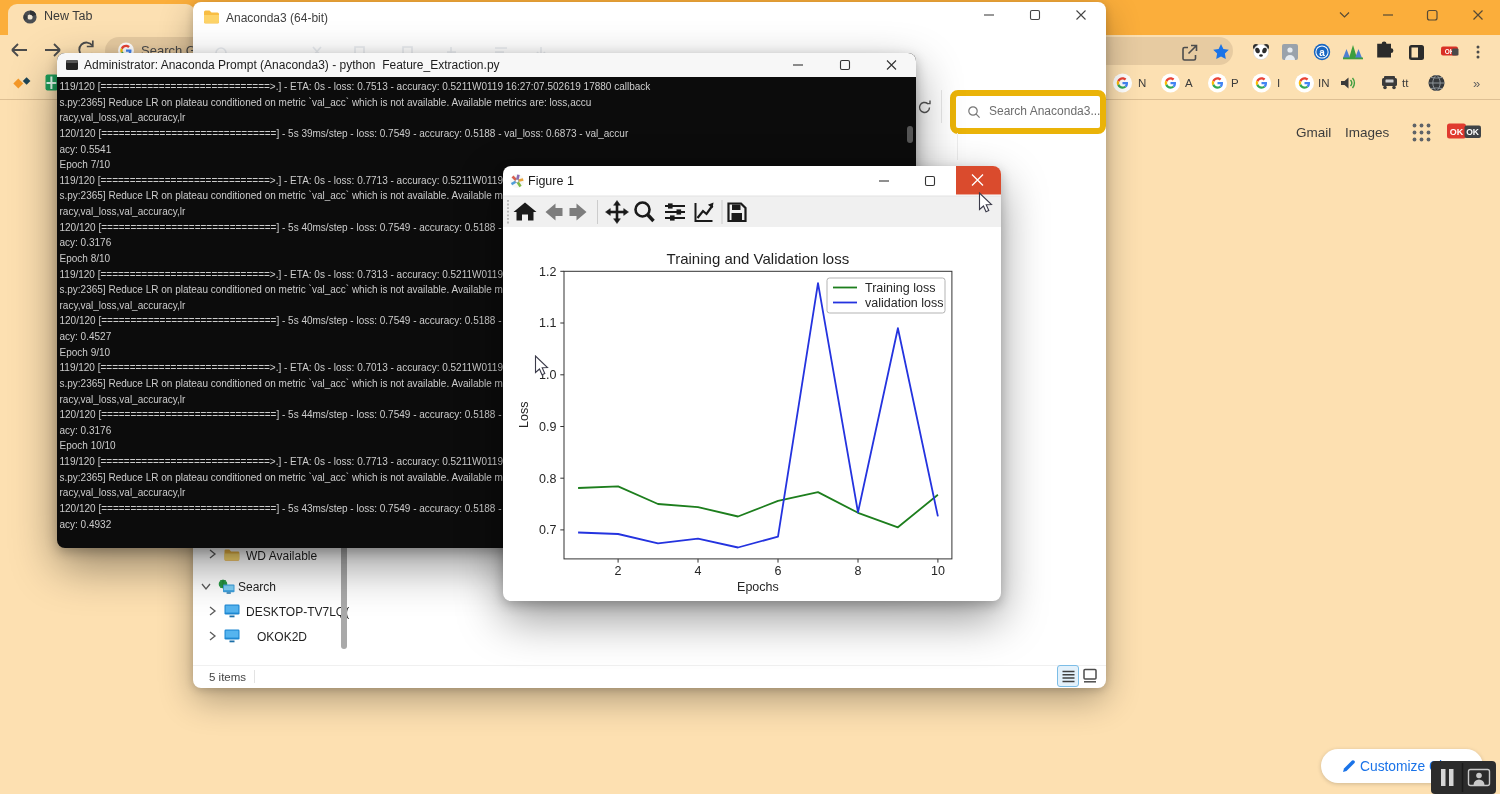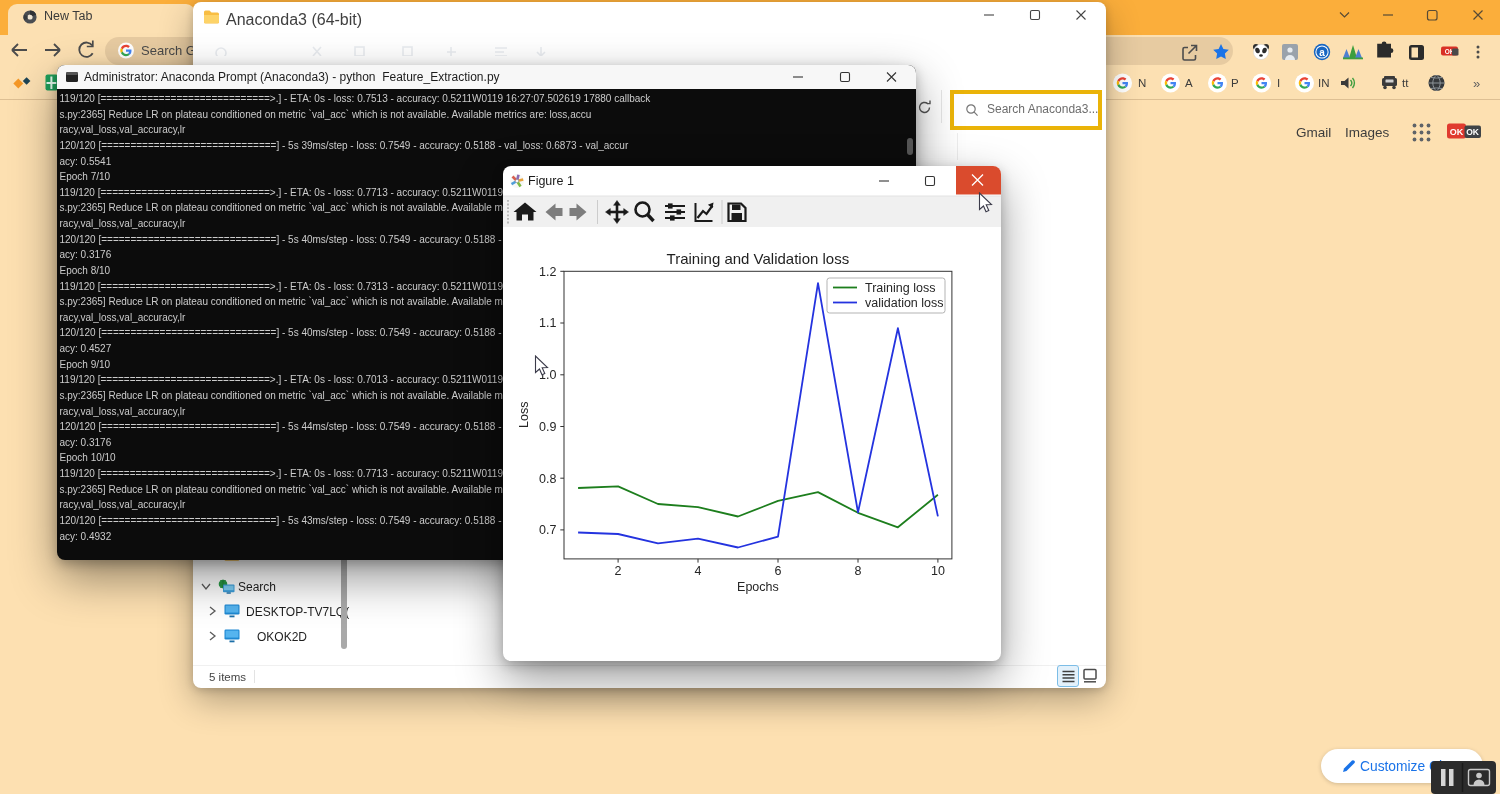--- a/index.html
+++ b/index.html
@@ -11,29 +11,29 @@
   #tabtitle{left:44px;top:9px;font-size:12.5px;color:#3a3a3a;}
   #toolbar{left:0;top:35px;width:1500px;height:37px;background:#fce0b2;}
   #addrbar{left:105px;top:37px;width:1128px;height:28px;background:#e7cba1;border-radius:14px;}
   #addrtext{left:141px;top:43px;font-size:13px;color:#4a4a4a;}
   #bookmarks{left:0;top:72px;width:1500px;height:27px;background:#fce0b2;}
   #pagediv{left:0;top:99px;width:1500px;height:1px;background:#ddbf93;}
   #page{left:0;top:100px;width:1500px;height:694px;background:#fde0b1;}
   
   #explorer{left:193px;top:2px;width:913px;height:686px;background:#fff;border-radius:8px;
     box-shadow:0 12px 34px rgba(0,0,0,0.30), 0 2px 8px rgba(0,0,0,0.18);}
-  .wtitle{font-size:16px;color:#3f3f3f;}
+  .wtitle{font-size:12px;color:#3f3f3f;}
   .sideitem{font-size:12px;color:#1f1f1f;}
   
   #console{left:57px;top:53px;width:859px;height:495px;background:#0c0c0c;border-radius:8px;
-    box-shadow:0 18px 46px rgba(0,0,0,0.42), 0 4px 12px rgba(0,0,0,0.25);margin-top:12px;}
+    box-shadow:0 18px 46px rgba(0,0,0,0.42), 0 4px 12px rgba(0,0,0,0.25);}
   #contitle{left:0;top:0;width:859px;height:24px;background:#f7f7f7;border-radius:8px 8px 0 0;}
   #context{left:2.5px;top:26px;font-family:Liberation Sans, sans-serif;font-size:10px;line-height:15.62px;color:#cccccc;white-space:pre;}
   
-  #figure{left:503px;top:166px;width:498px;height:495px;background:#fff;border-radius:8px;
+  #figure{left:503px;top:166px;width:498px;height:435px;background:#fff;border-radius:8px;
     box-shadow:0 18px 46px rgba(0,0,0,0.40), 0 4px 12px rgba(0,0,0,0.22);}
   
   #recorder{left:1431px;top:761px;width:65px;height:33px;background:#2c2c2c;border-radius:4px;}
   #custpill{left:1321px;top:749px;width:162px;height:34px;background:#fff;border-radius:17px;
     box-shadow:0 1px 4px rgba(0,0,0,0.18);}
 </style>
 </head>
 <body>
 
 <div class="abs" id="frame"></div>
@@ -224,21 +224,21 @@
         <path d="M328 2 v9 m-4 -4 l4 4 l4 -4"></path>
       </g>
     </svg>
   </div>
 
   <svg class="abs" style="left:723px;top:97px" width="17" height="17" viewBox="0 0 17 17">
     <path d="M 13.5 8.5 a 5 5 0 1 1 -1.8 -3.9" fill="none" stroke="#555" stroke-width="1.4"></path>
     <path d="M 11 4.6 h 3 v -3" fill="none" stroke="#555" stroke-width="1.4"></path>
   </svg>
   <div class="abs" style="left:748px;top:88px;width:1px;height:33px;background:#e6e6e6"></div>
-  <div class="abs" style="left:757px;top:88px;width:144px;height:32px;border:4px solid #eab308;border-radius:0;background:#fff">
+  <div class="abs" style="left:757px;top:88px;width:144px;height:32px;border:6px solid #eab308;border-radius:8px;background:#fff">
     <svg class="abs" style="left:11px;top:9px" width="14" height="14" viewBox="0 0 14 14">
       <circle cx="6" cy="6" r="4.2" fill="none" stroke="#767676" stroke-width="1.2"></circle>
       <line x1="9.2" y1="9.2" x2="12.6" y2="12.6" stroke="#767676" stroke-width="1.2"></line>
     </svg>
     <div class="abs" style="left:33px;top:8px;font-size:12px;color:#6d6d6d;white-space:nowrap">Search Anaconda3...</div>
   </div>
   <div class="abs" style="left:764px;top:131px;width:1px;height:27px;background:#ededed"></div>
 
   <svg class="abs" style="left:14px;top:546px" width="10" height="12" viewBox="0 0 10 12">
       <path d="M3 2 l5 4 l-5 4" fill="none" stroke="#5c5c5c" stroke-width="1.3"></path>

